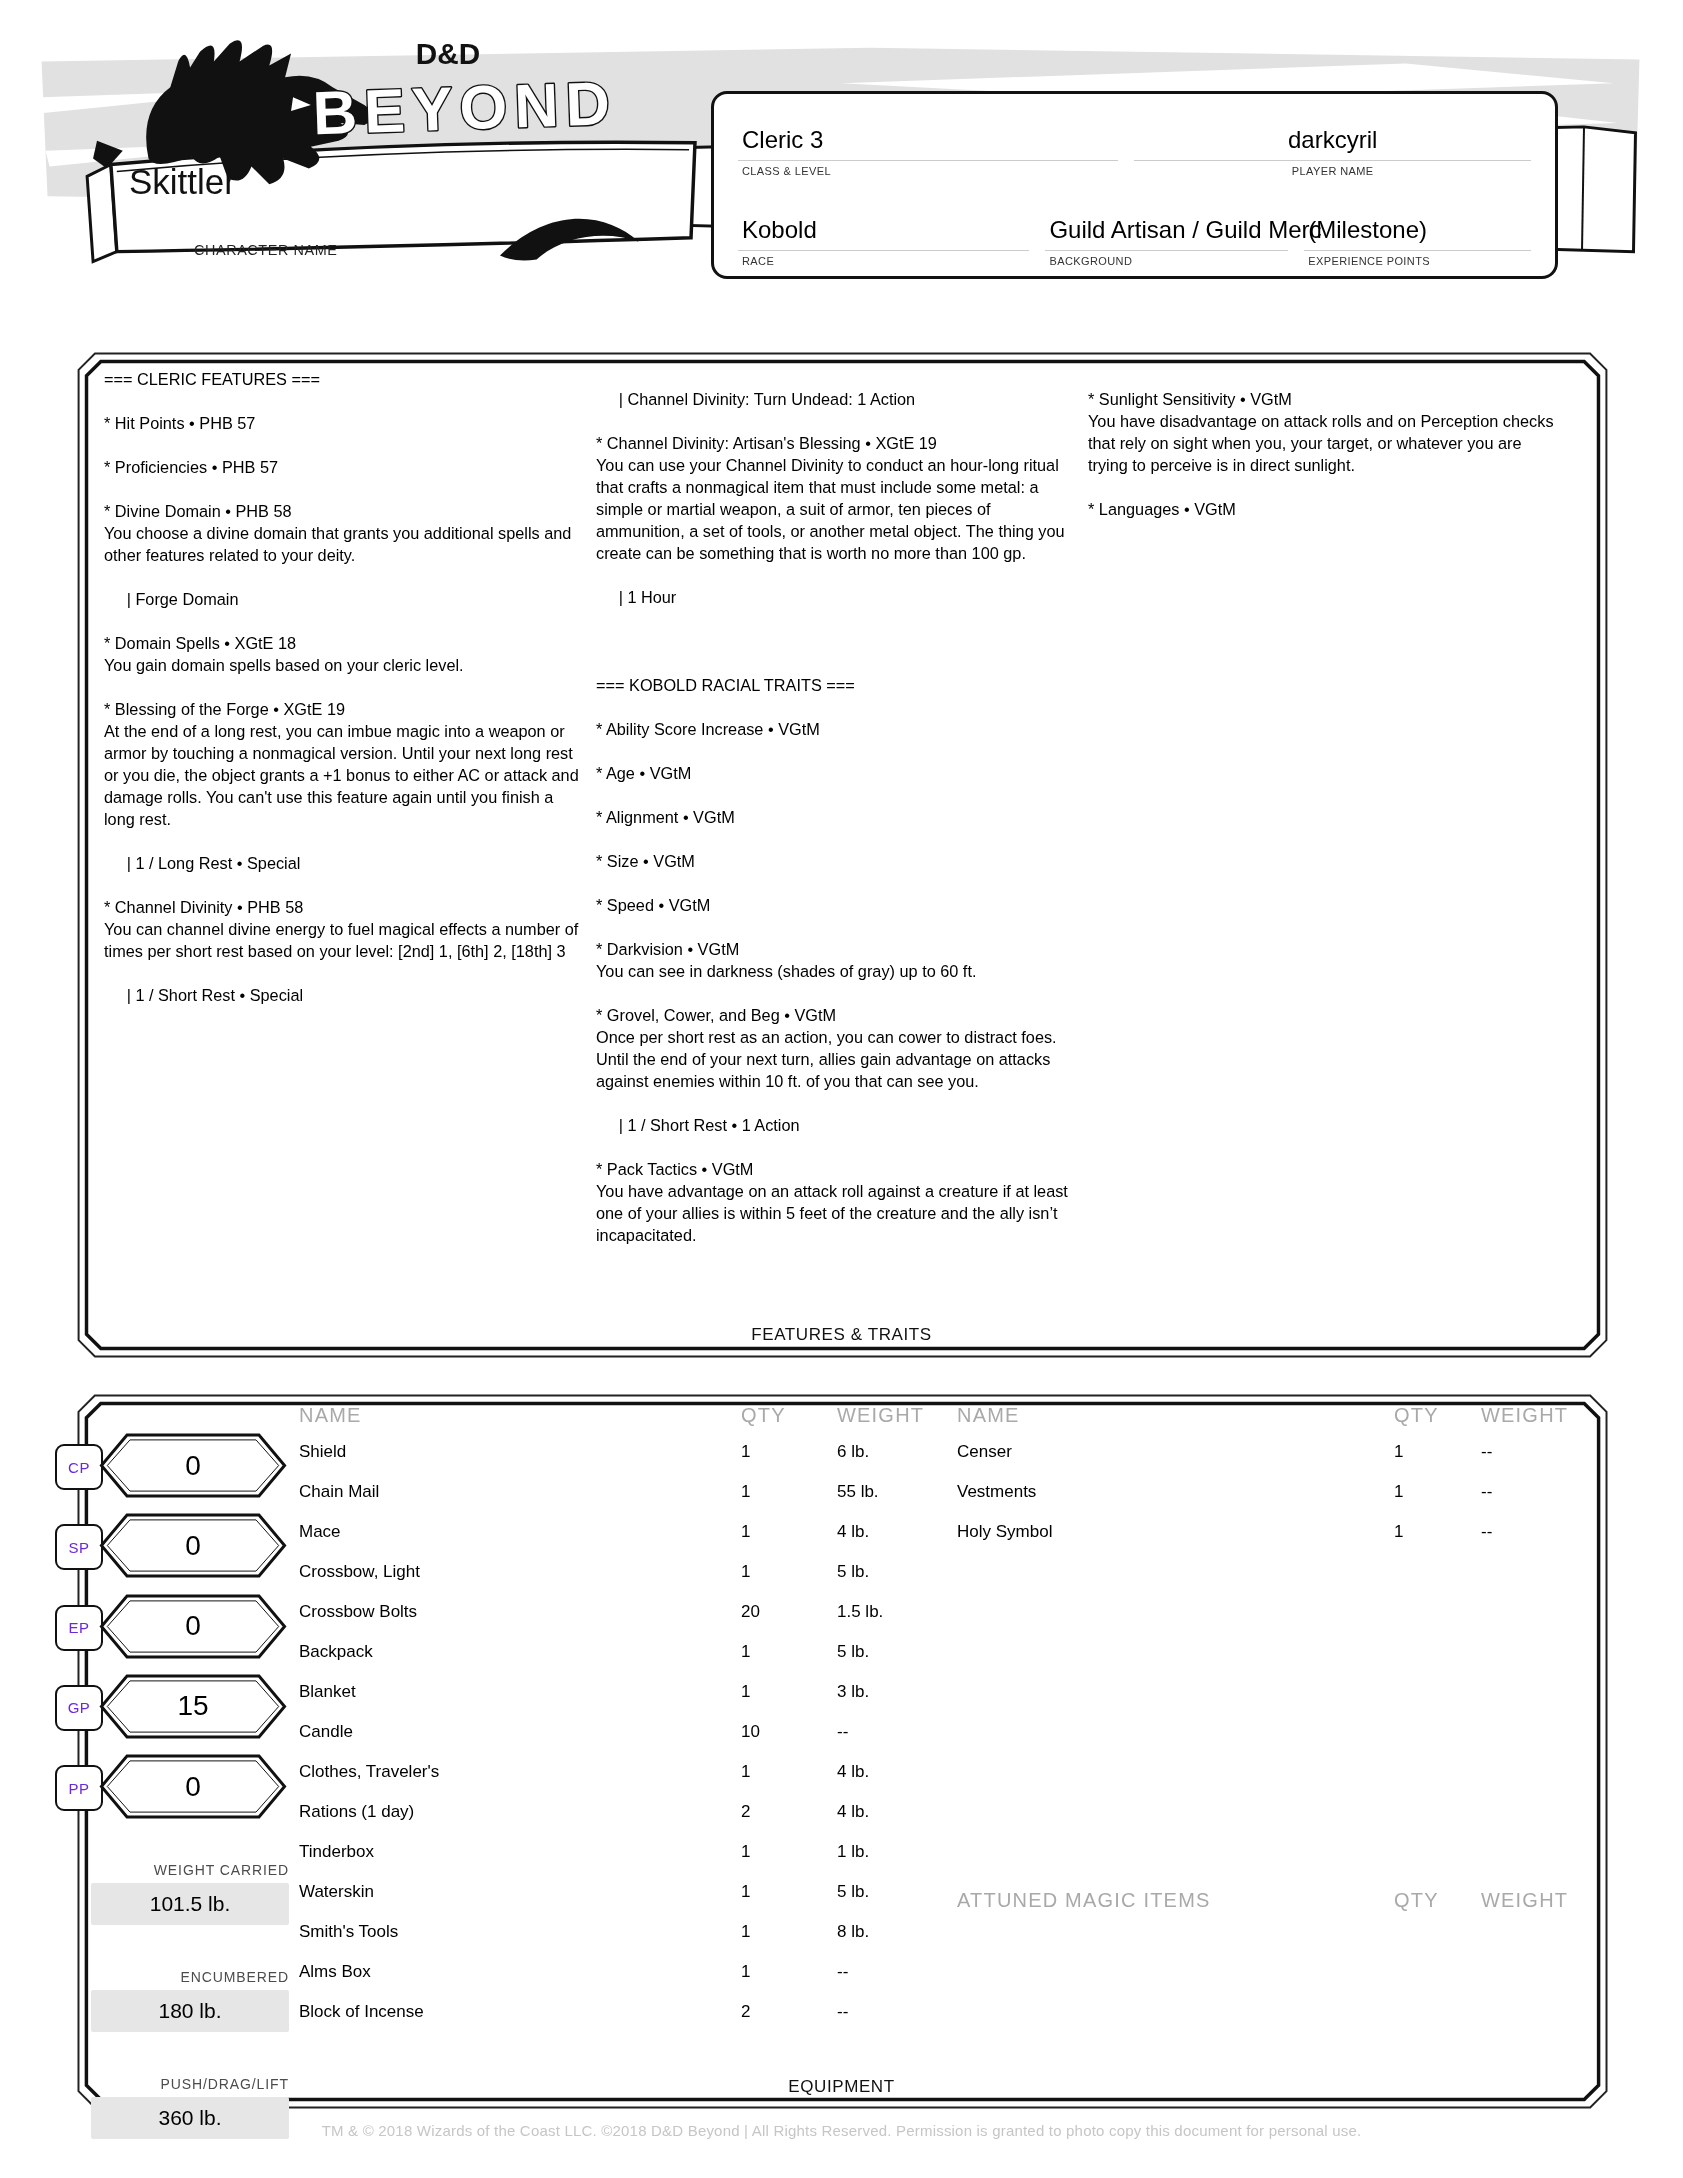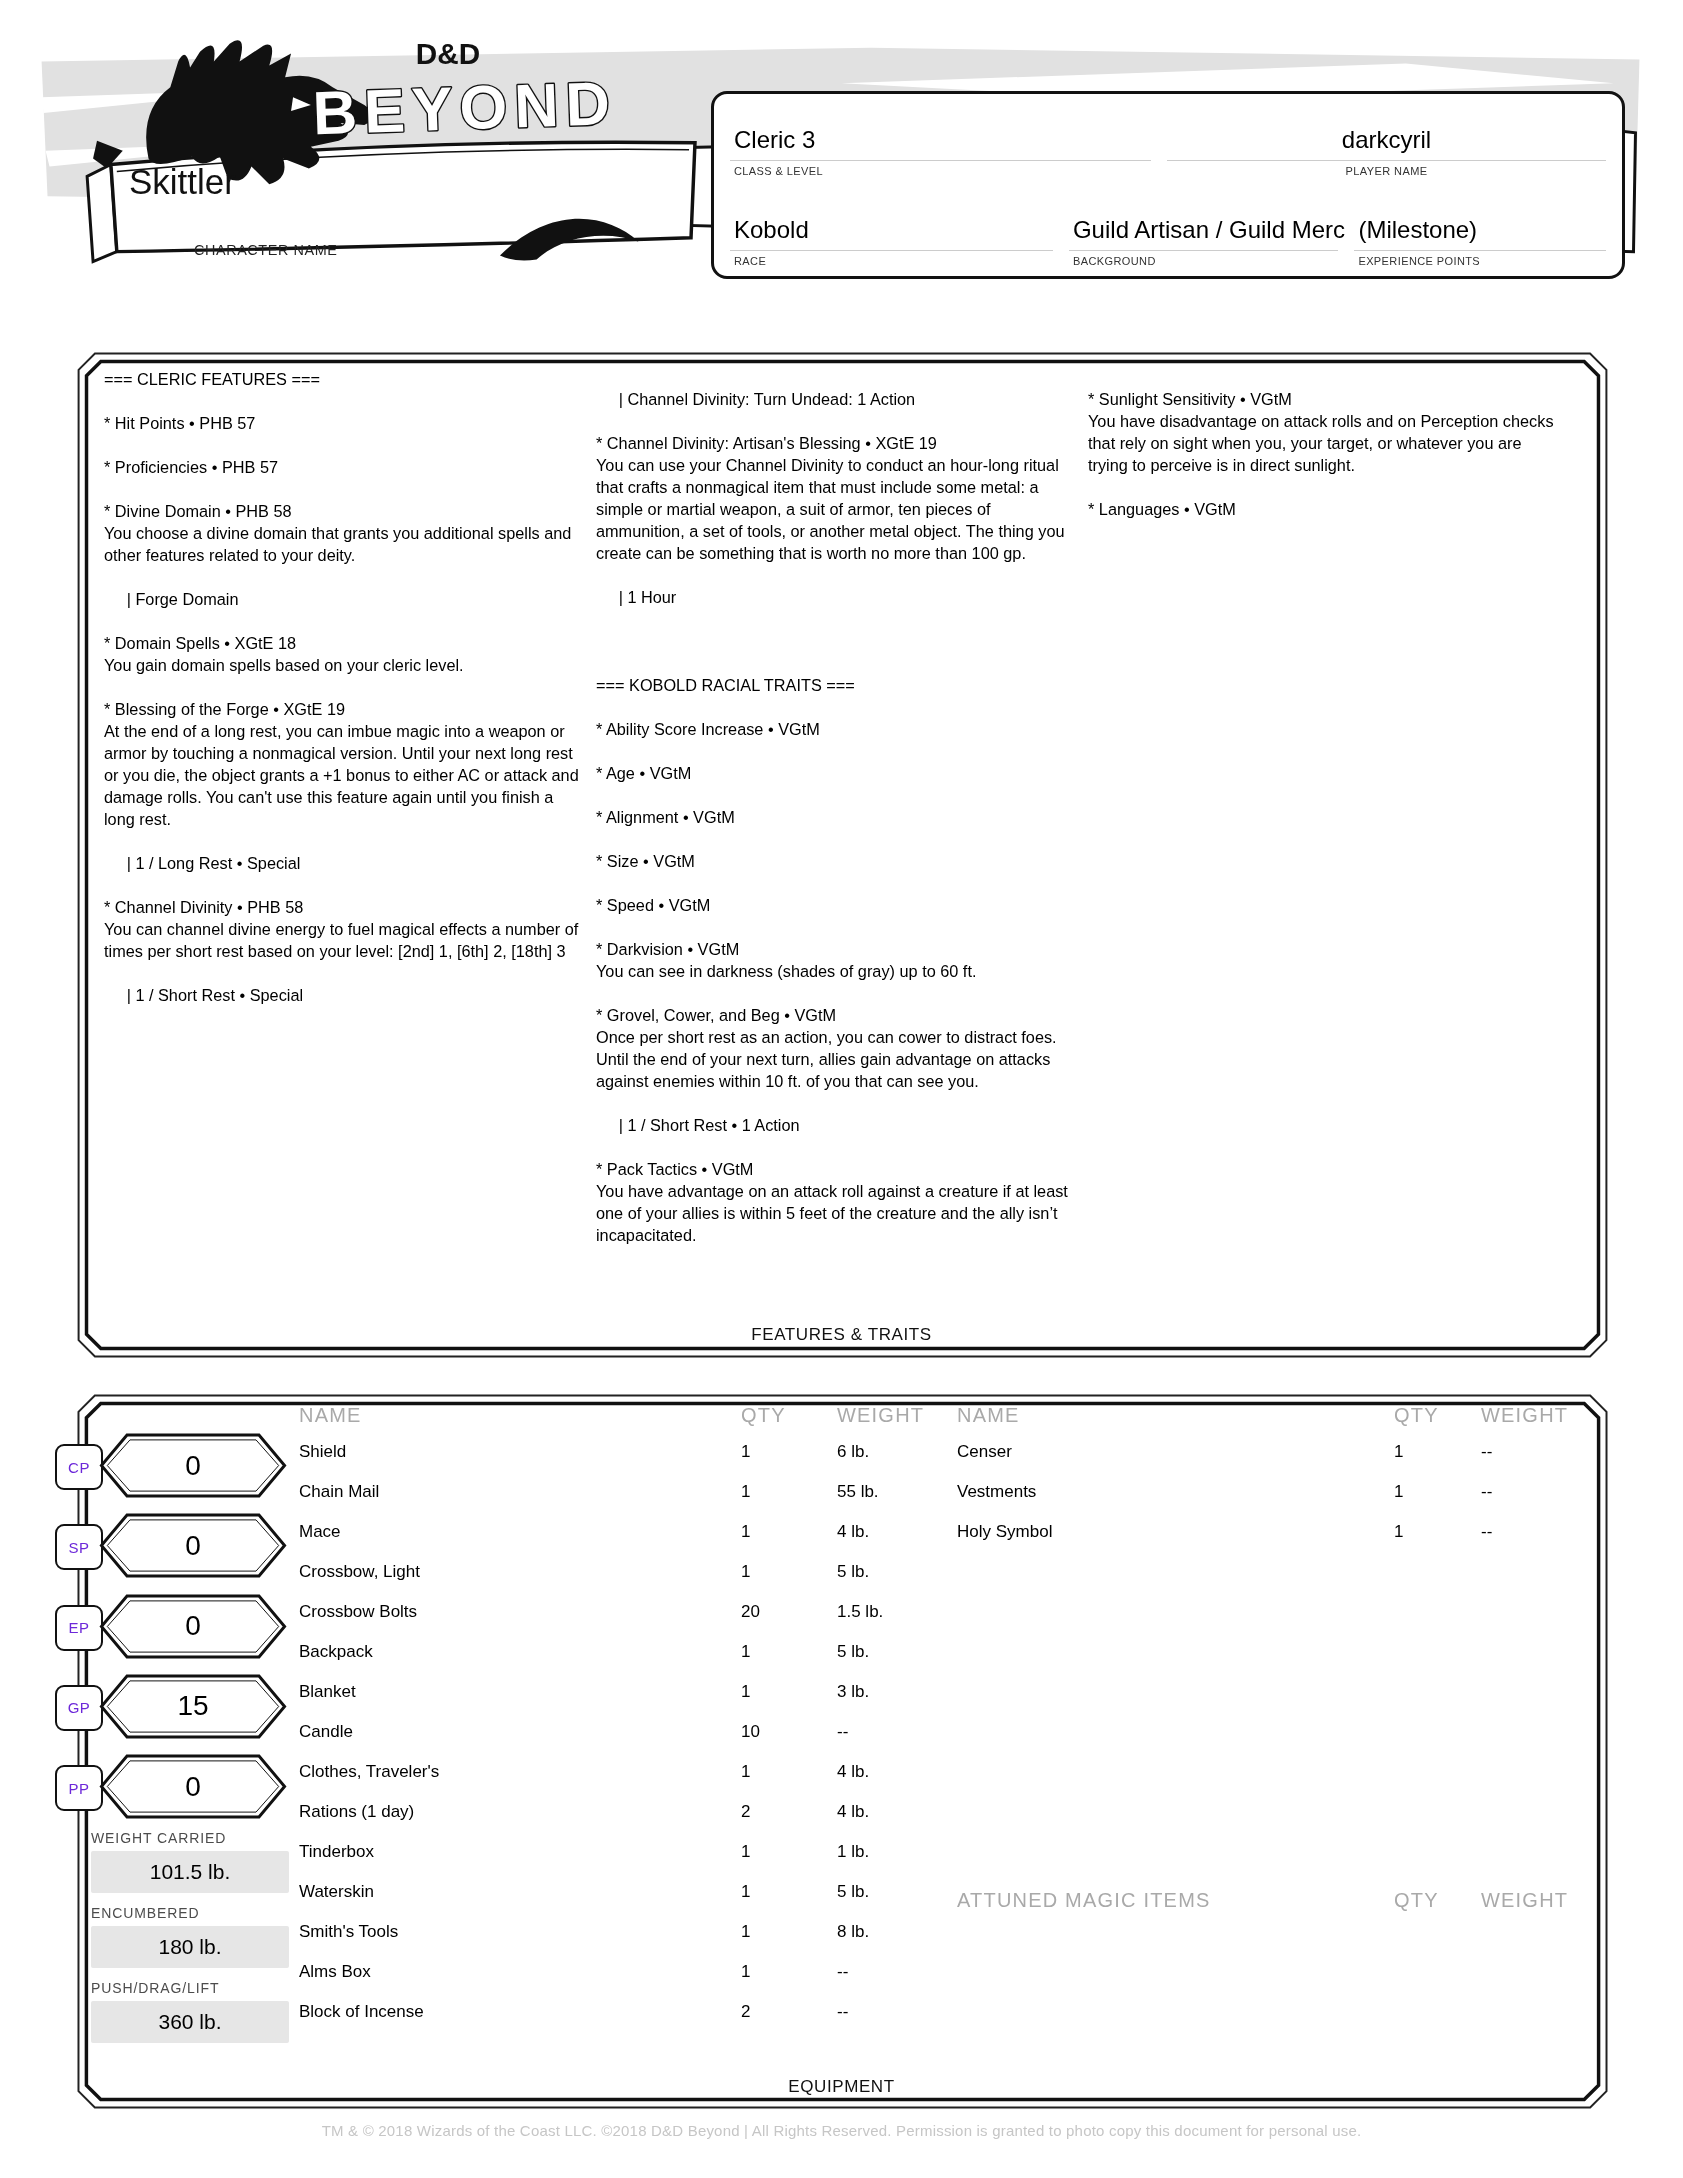--- a/index.html
+++ b/index.html
@@ -3,22 +3,22 @@
 <meta charset="utf-8">
 <style>
   html,body{margin:0;padding:0;background:#fff;}
   .page{position:relative;width:1683px;height:2178px;background:#fff;overflow:hidden;
         font-family:"Liberation Sans",sans-serif;color:#000;}
   svg{display:block;}
   .hdr-art{position:absolute;left:0;top:0;}
   .charname{position:absolute;left:129px;top:162px;font-size:35px;color:#111;}
   .charlabel{position:absolute;left:194px;top:242px;font-size:14.4px;color:#222;letter-spacing:0.6px;}
   
-  .infobox{position:absolute;left:711px;top:91px;width:914px;height:188px;background:#fff;
-           border:3px solid #111;border-radius:16px;box-sizing:border-box;padding:2px 8px 0;
+  .infobox{position:absolute;left:711px;top:91px;width:847px;height:188px;background:#fff;
+           border:3px solid #111;border-radius:16px;box-sizing:border-box;padding:2px 16px 0;
            display:flex;flex-direction:column;}
   .irow{display:flex;flex:1;}
   .icell{display:flex;flex-direction:column;justify-content:flex-end;padding:0 8px;box-sizing:border-box;}
   .ival{font-size:24px;padding:0 4px 6px;border-bottom:1px solid #ccc;white-space:nowrap;}
   .ilabel{font-size:11px;color:#333;letter-spacing:0.4px;padding:4px 4px 9px;}
   .ctr{text-align:center;}
   
   .frame{position:absolute;}
   .panel-title{position:absolute;left:0;width:1683px;text-align:center;font-weight:normal;
                font-size:17px;letter-spacing:0.6px;color:#111;}
@@ -39,21 +39,21 @@
   .crow{position:relative;height:65px;width:238px;}
   .ctab{position:absolute;left:0;top:11px;width:44px;height:42px;border:2.5px solid #111;border-radius:9px;
         background:#fff;display:flex;align-items:center;justify-content:center;
         font-size:15px;color:#6d28d9;letter-spacing:0.5px;}
   .cbadge{position:absolute;left:44px;top:0;width:188px;height:65px;}
   .cbadge svg{position:absolute;left:0;top:0;}
   .cval{position:absolute;left:0;top:0;width:188px;height:65px;display:flex;align-items:center;
         justify-content:center;font-size:28px;}
   
   .weights{position:absolute;left:91px;top:1830px;width:198px;display:flex;flex-direction:column;gap:12px;}
-  .wgroup{text-align:left;}
+  .wgroup{text-align:right;margin-top:32px;}
   .wlabel{font-size:14px;color:#4c4c4c;letter-spacing:0.9px;}
   .wval{margin-top:5px;height:42px;background:#e6e6e6;display:flex;align-items:center;
         justify-content:center;font-size:21px;border-radius:2px;}
   .footer{position:absolute;top:2122px;left:0;width:1683px;text-align:center;font-size:15px;
           color:#c6c6c6;letter-spacing:0.2px;}
 </style>
 </head>
 <body>
 
 <div class="page">

